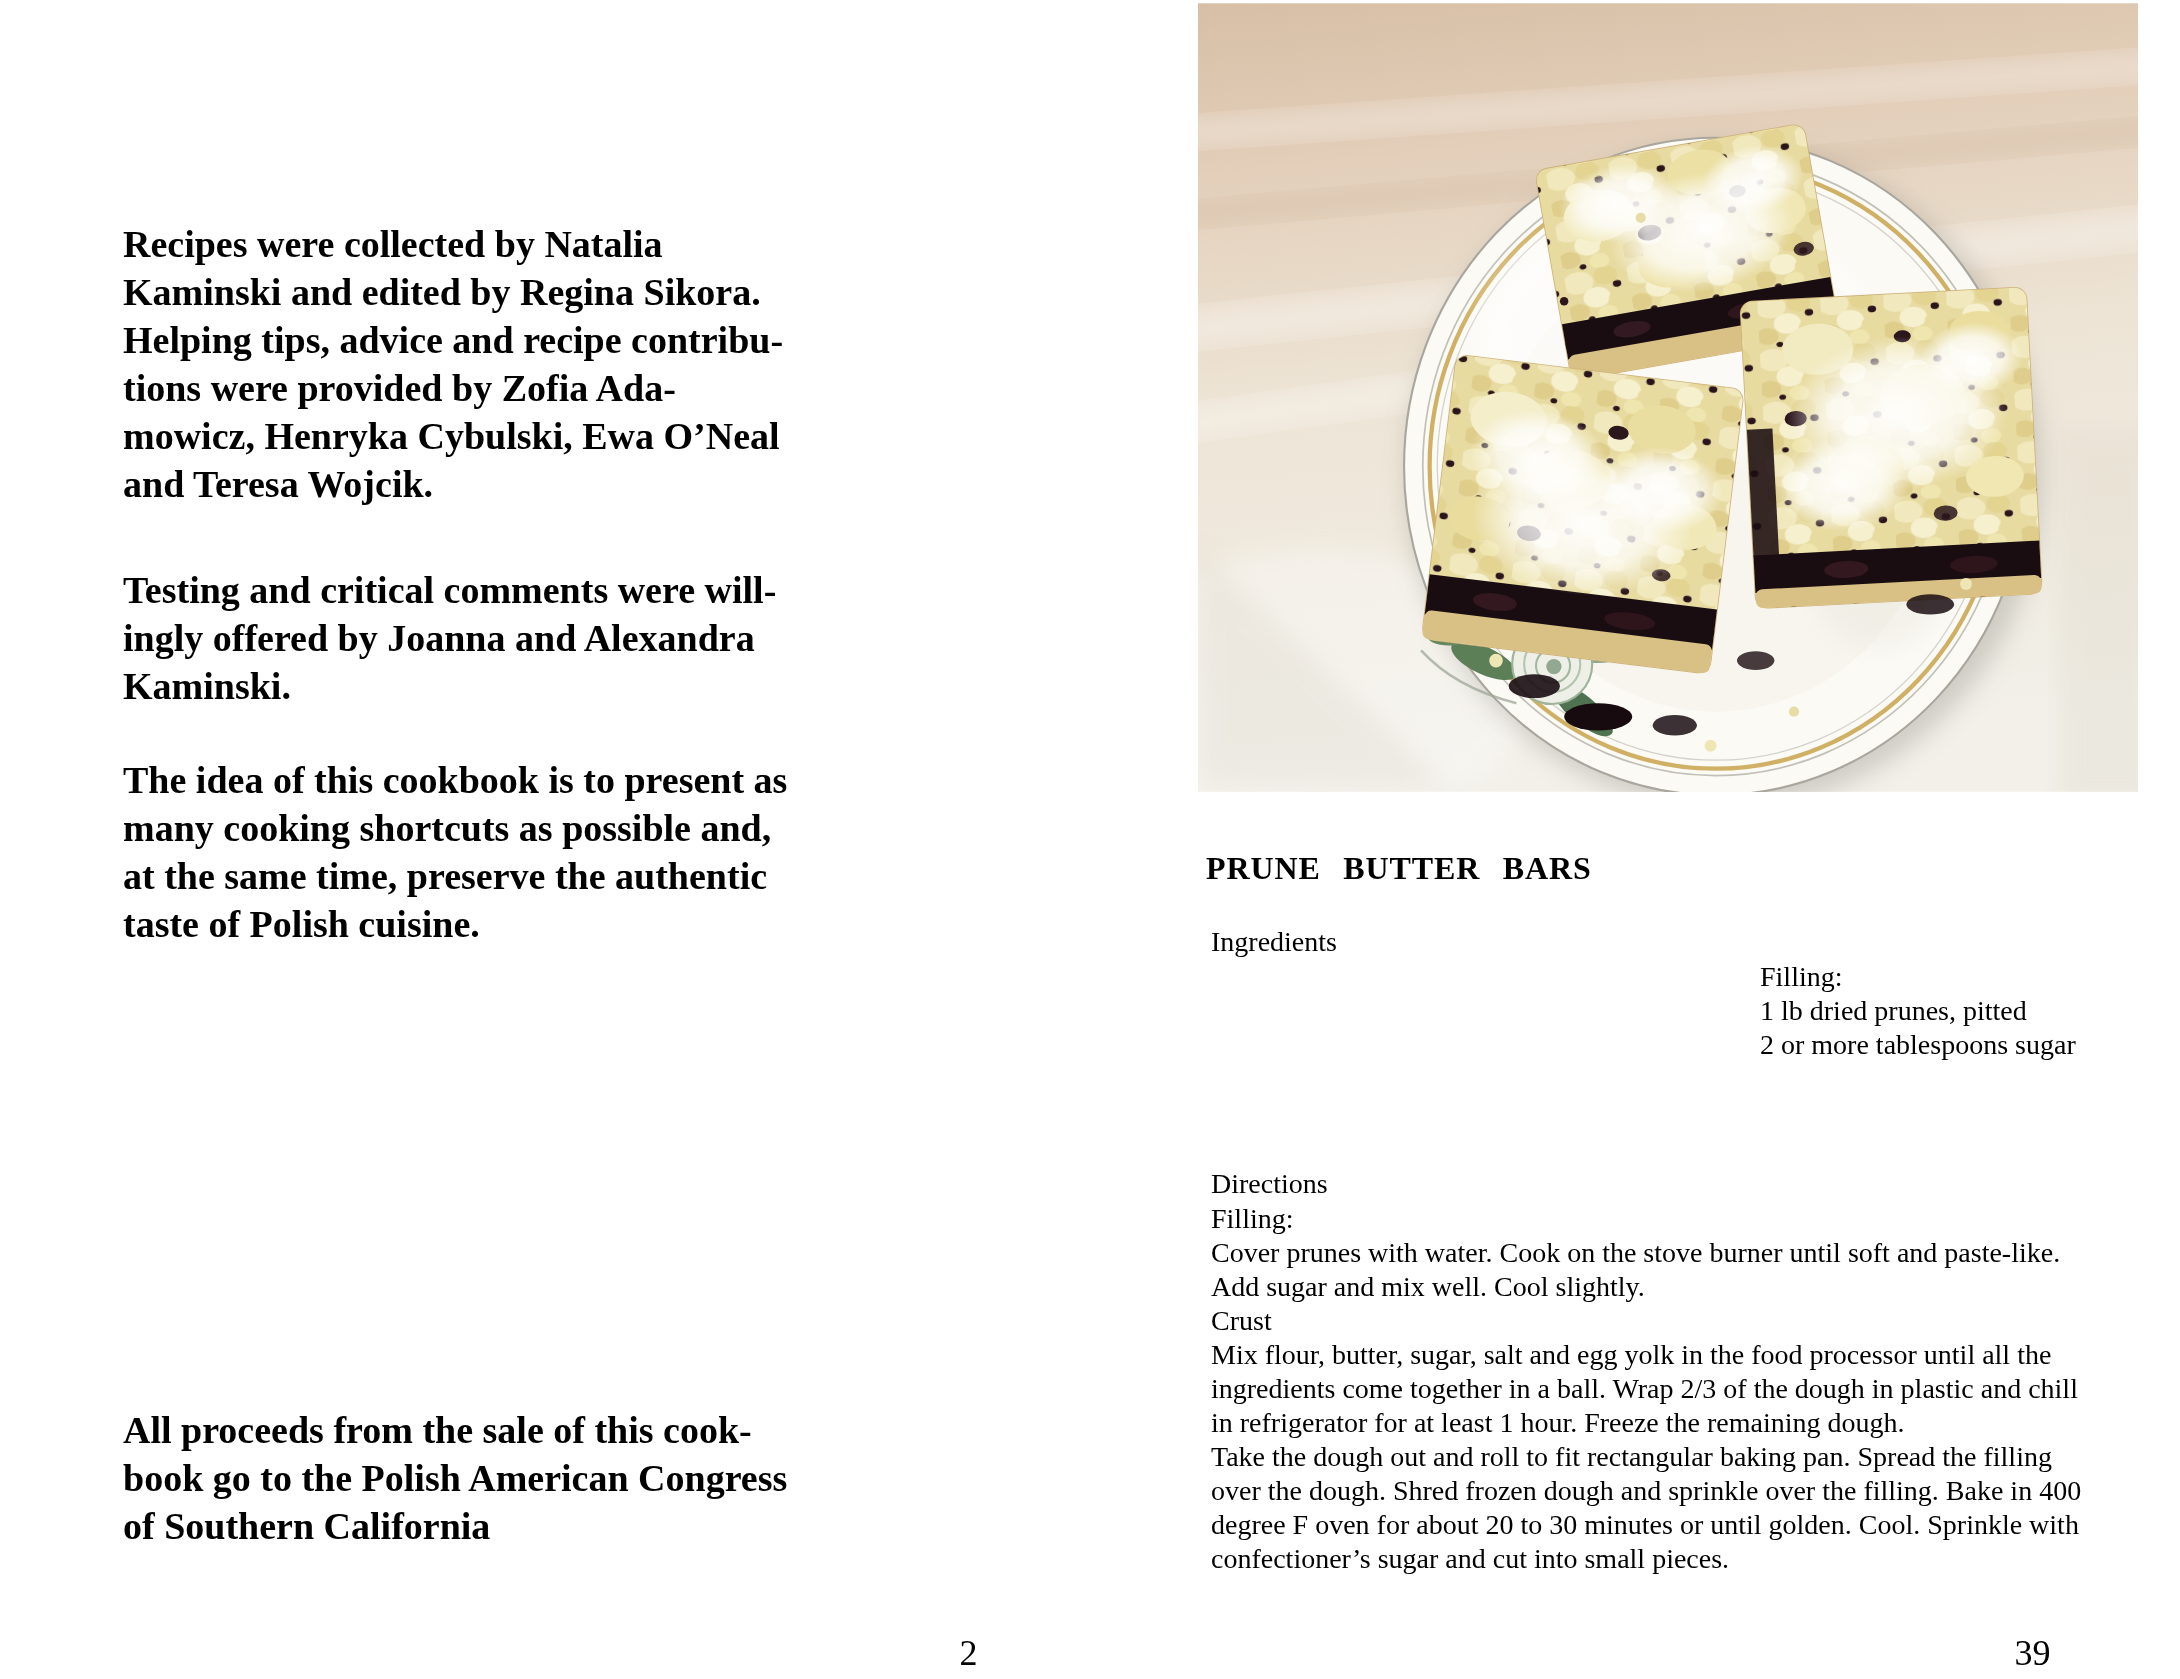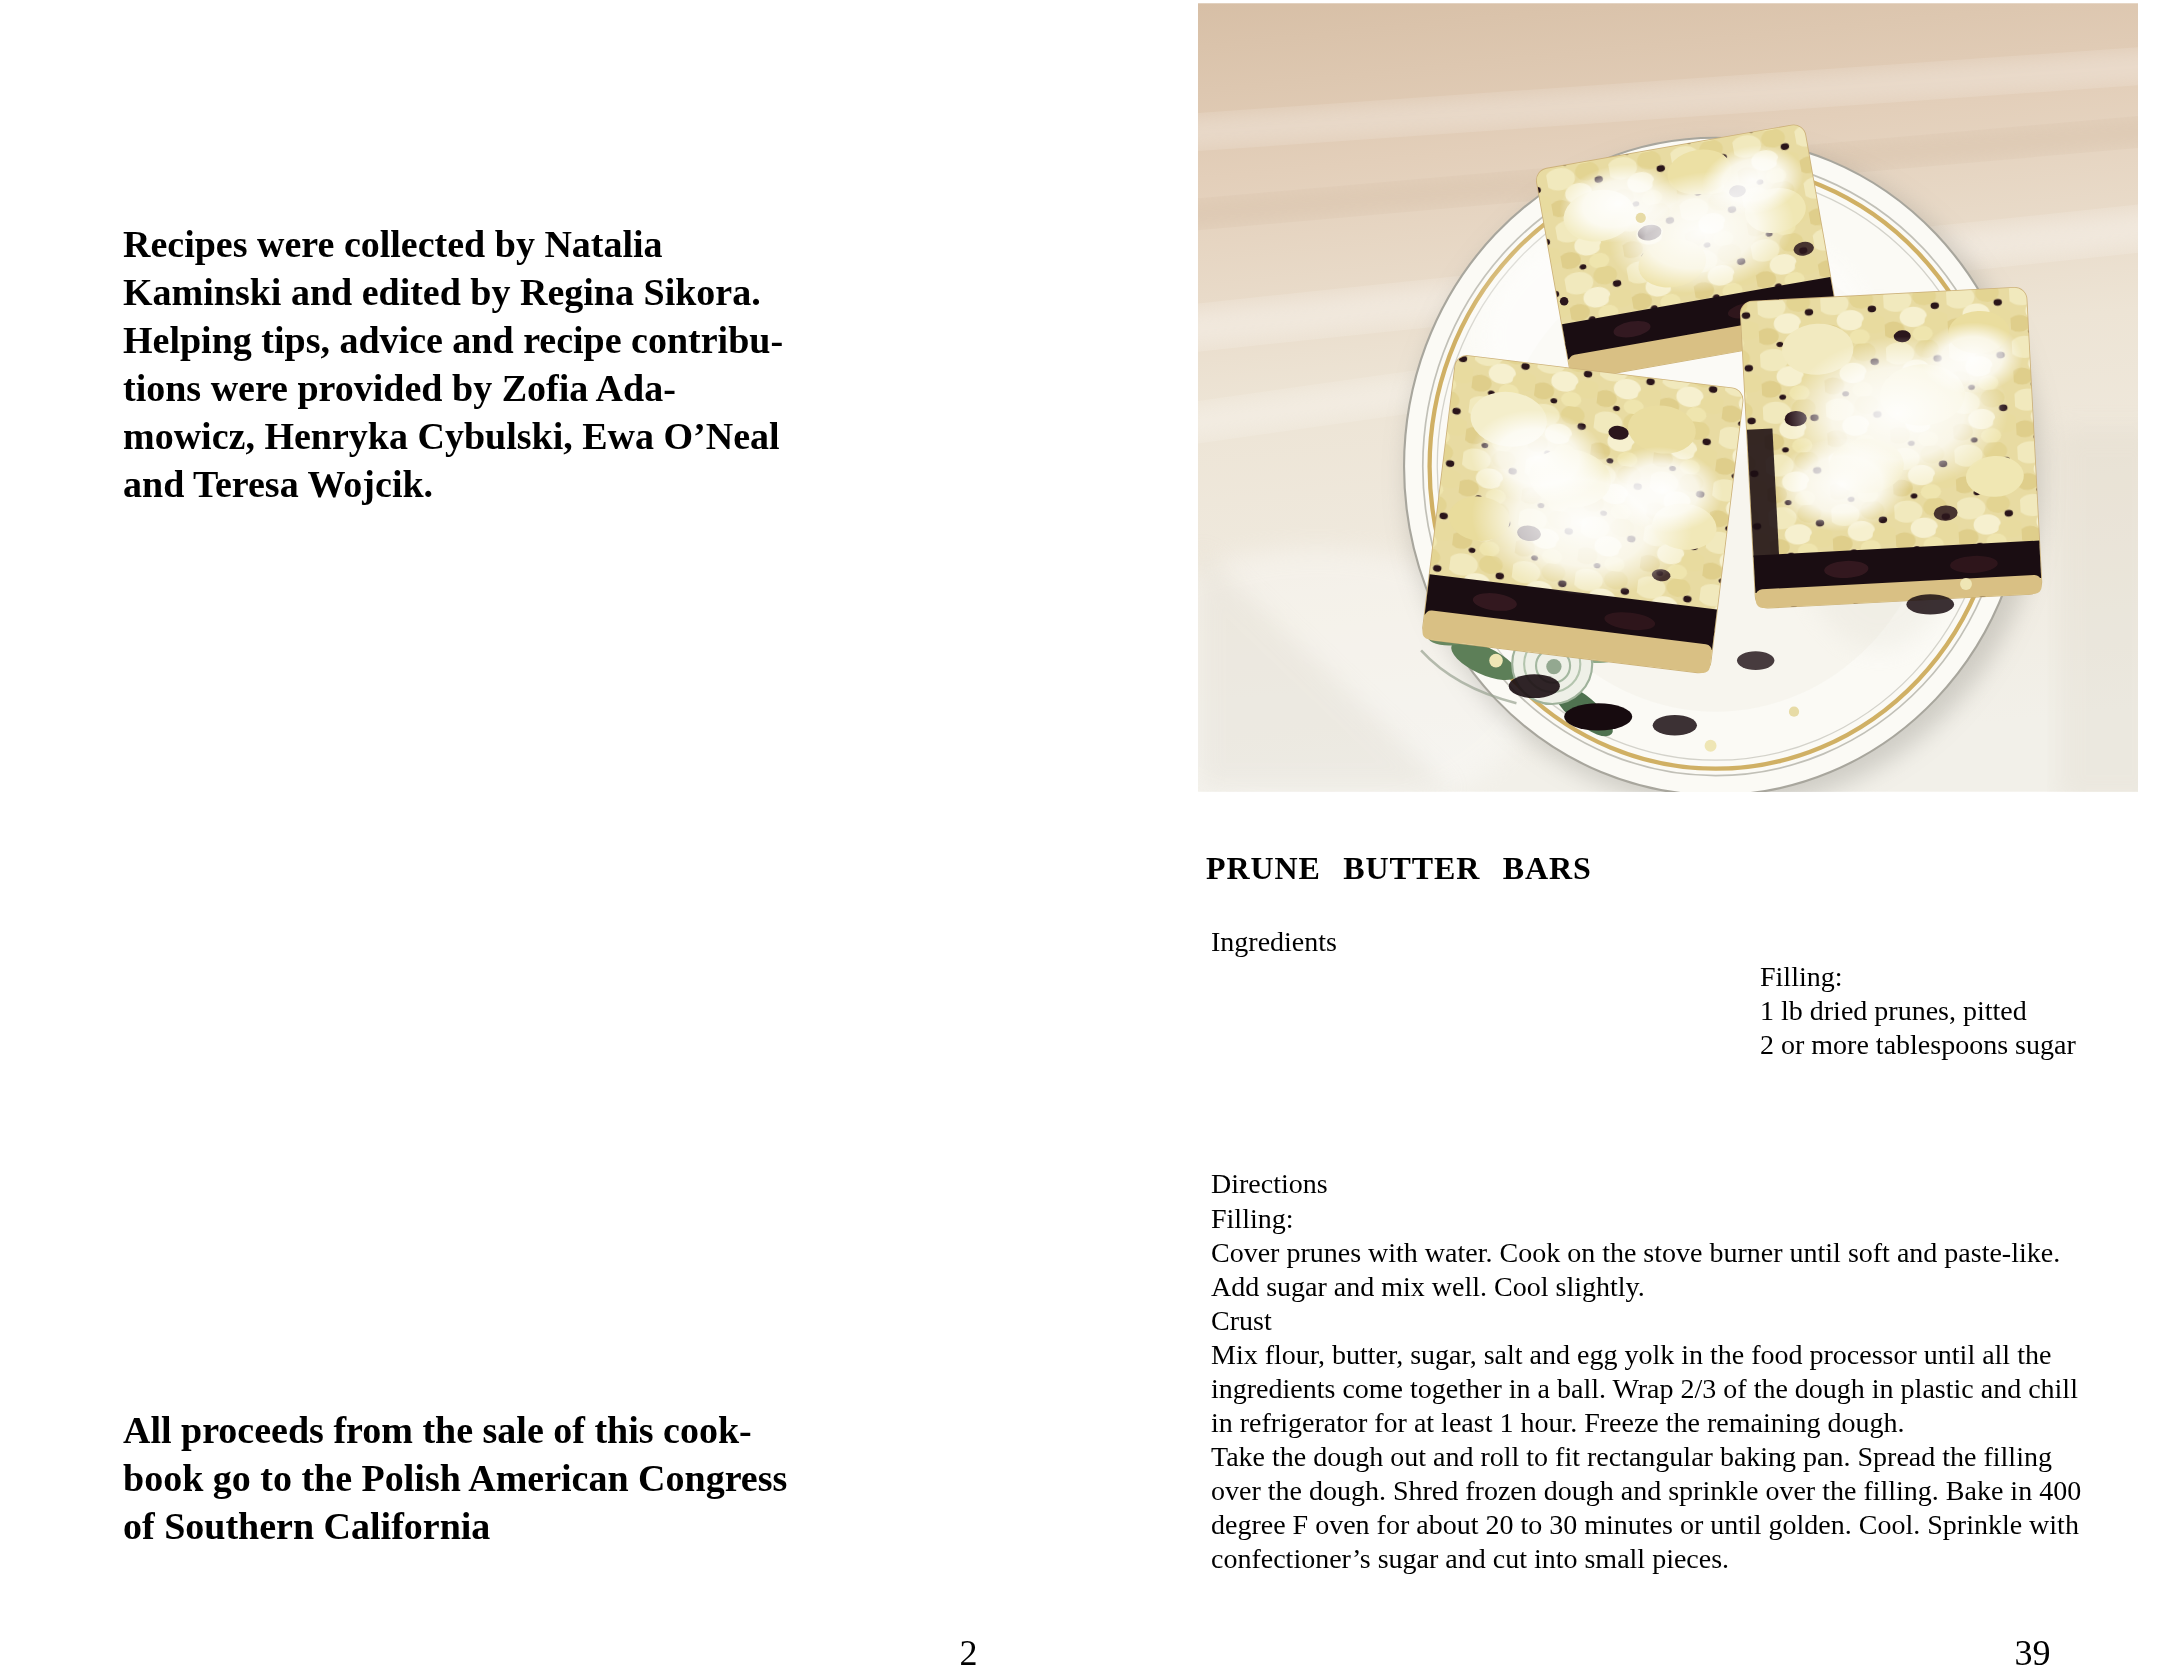--- a/index.html
+++ b/index.html
@@ -51,20 +51,27 @@
 <body>
 
 <div class="spread">
 
   <div class="left-par p-credits">Recipes were collected by Natalia
 Kaminski and edited by Regina Sikora.
 Helping tips, advice and recipe contribu-
 tions were provided by Zofia Ada-
 mowicz, Henryka Cybulski, Ewa O’Neal
 and Teresa Wojcik.</div>
+  <div class="left-par p-testing">Testing and critical comments were will-
+ingly offered by Joanna and Alexandra
+Kaminski.</div>
+  <div class="left-par p-idea">The idea of this cookbook is to present as
+many cooking shortcuts as possible and,
+at the same time, preserve the authentic
+taste of Polish cuisine.</div>
   <div class="left-par p-proceeds">All proceeds from the sale of this cook-
 book go to the Polish American Congress
 of Southern California</div>
   <div class="page-num page-num-left">2</div>
 
   <div class="photo-wrap" role="img" aria-label="Three prune butter bars topped with crumble and powdered sugar, dark prune filling visible, on a white china plate decorated with pink and white roses and green leaves, set on a linen tablecloth">
     <svg width="940" height="789" viewBox="0 0 1104 926" xmlns="http://www.w3.org/2000/svg">
       <defs>
         <linearGradient id="linen" x1="0" y1="0" x2="0.12" y2="1">
           <stop offset="0" stop-color="#d7bfa6"></stop>

